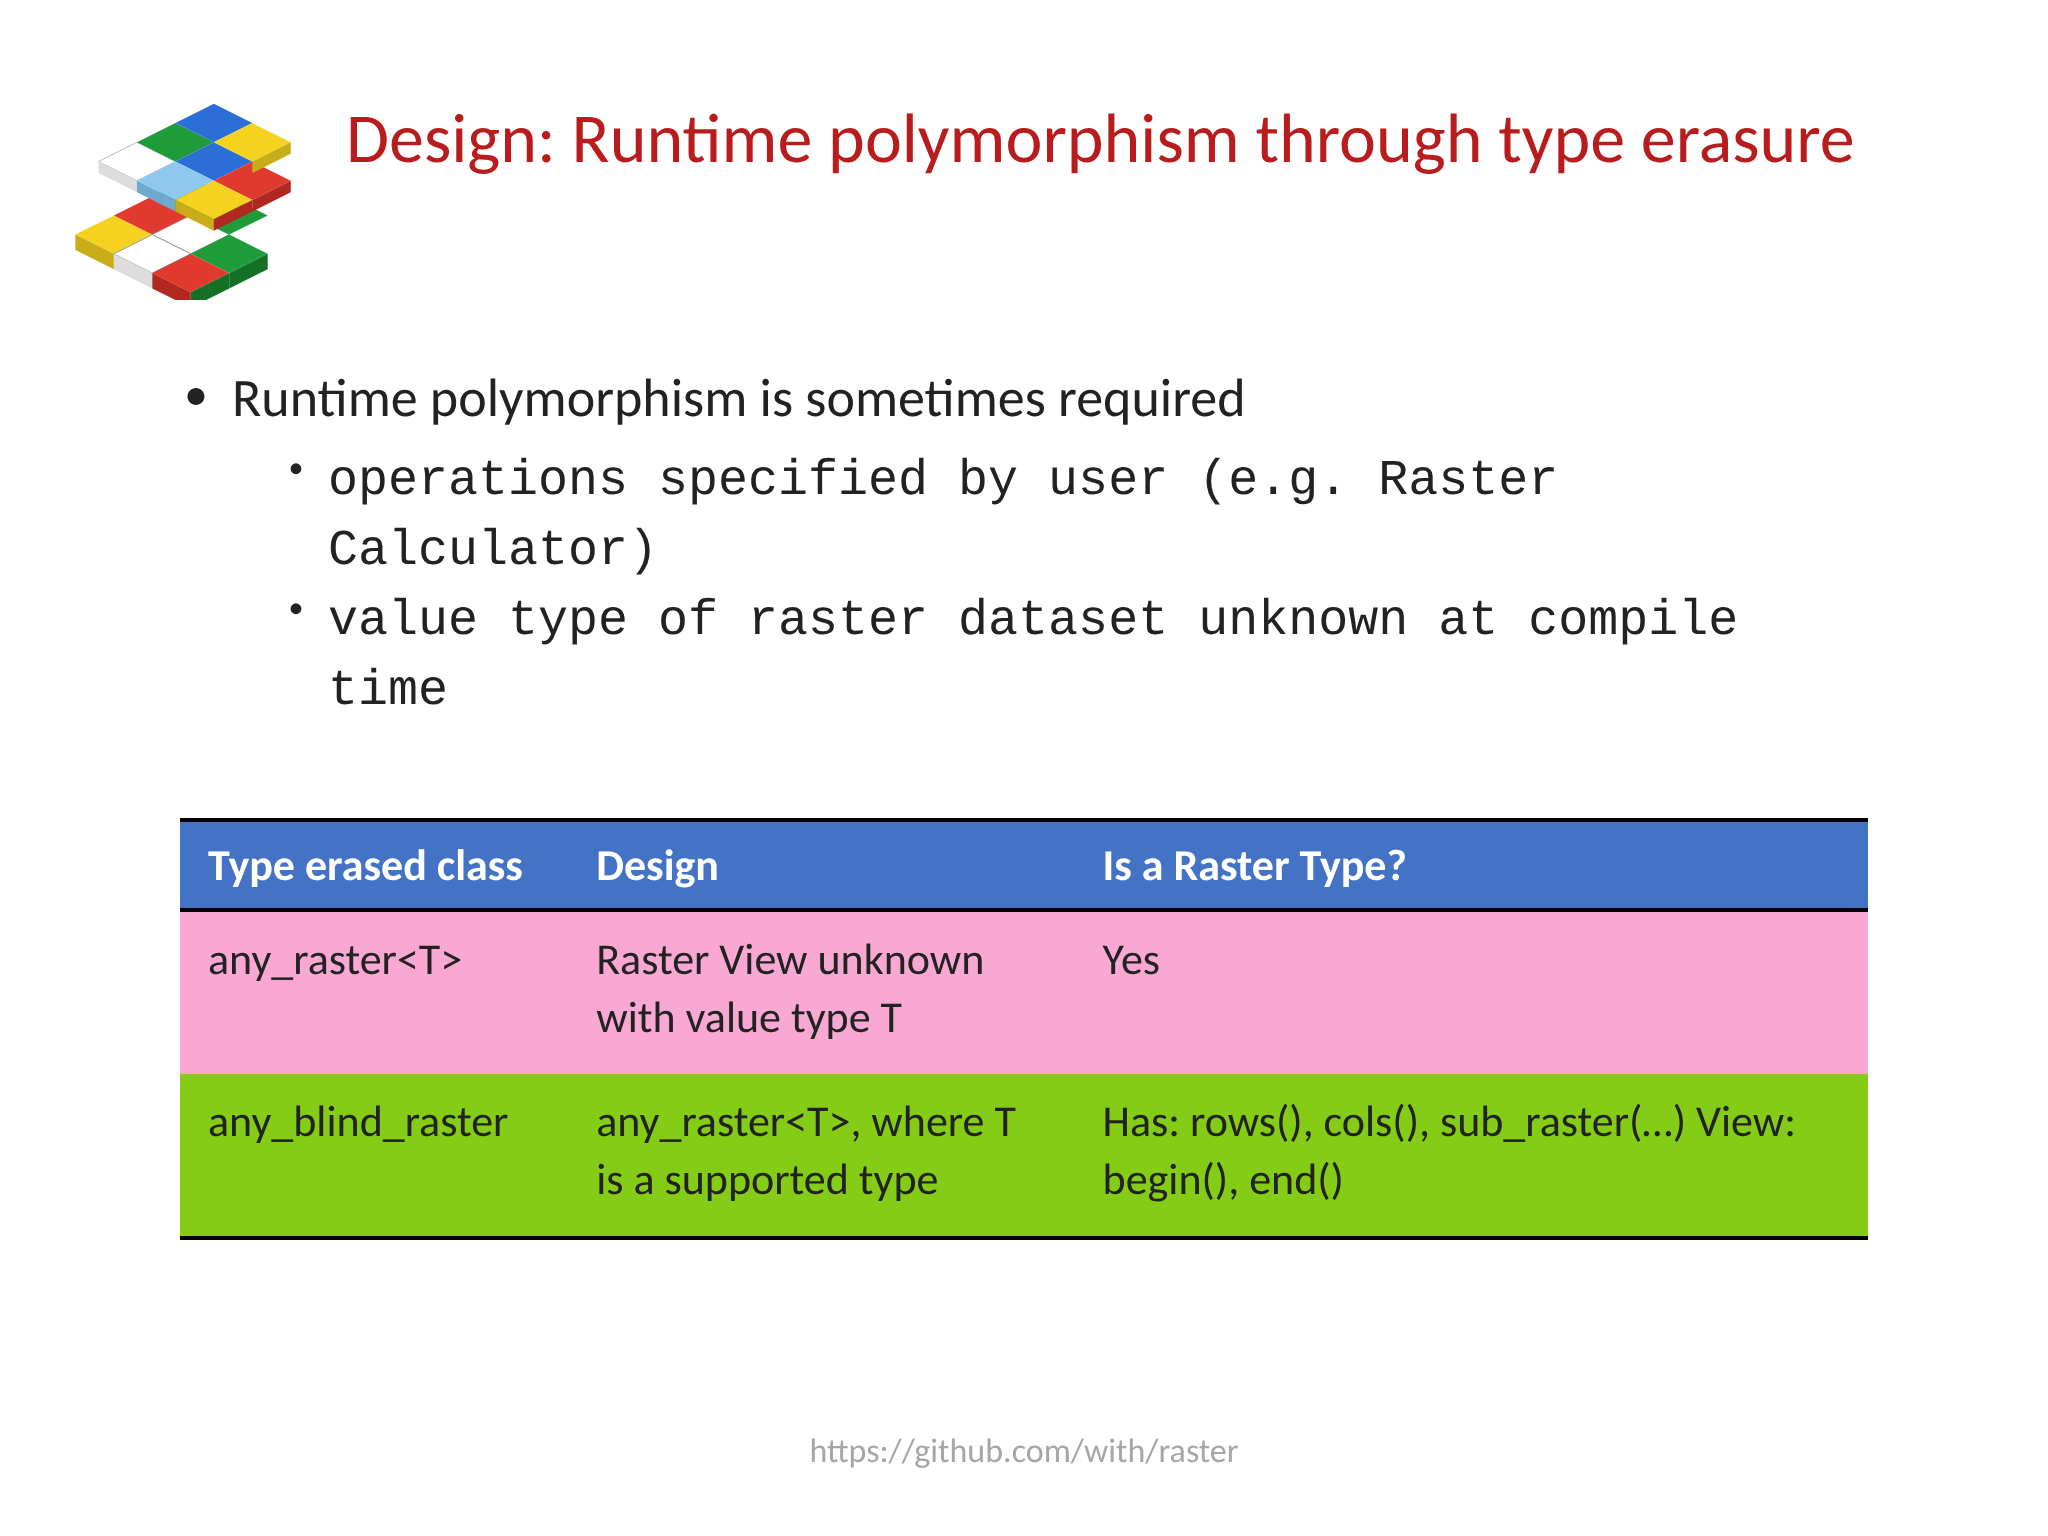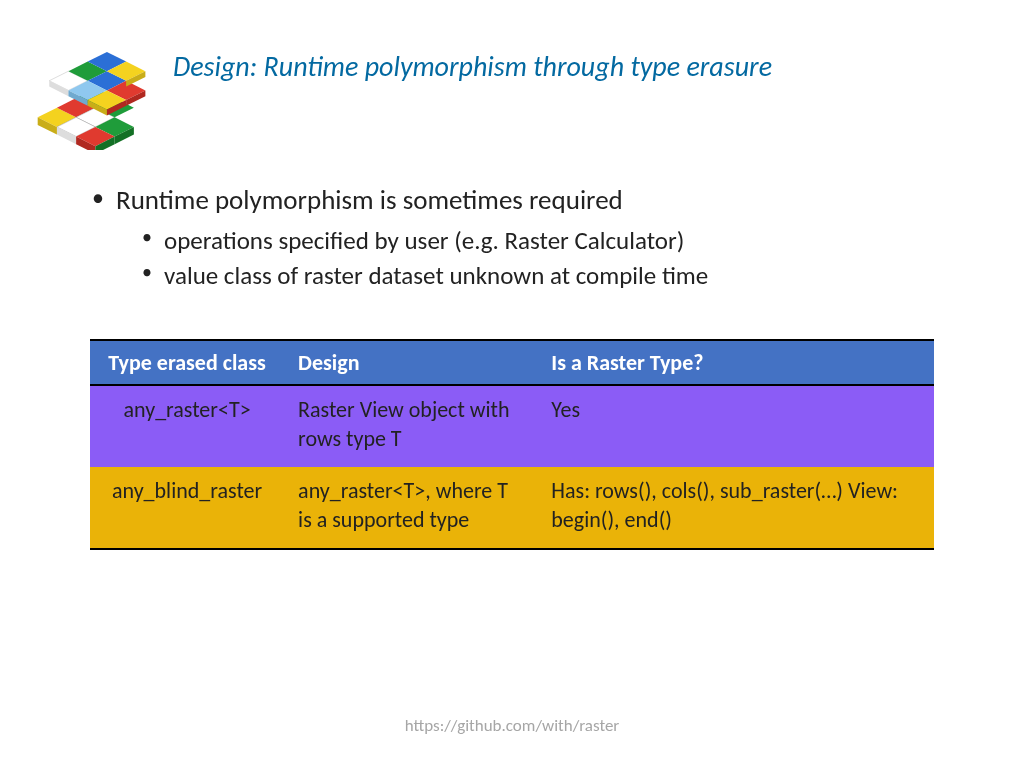--- a/index.html
+++ b/index.html
@@ -17,27 +17,26 @@
     align-items: flex-start;
     padding: 50px 60px 0 30px;
   }
   .logo {
     flex: 0 0 125px;
     height: 100px;
     position: relative;
   }
   .title {
     flex: 1;
-    font-size: 28px;
+    font-size: 35px;
     font-weight: 300;
-    color: #0369a1;
+    color: #b91c1c;
     line-height: 1.18;
     padding-left: 18px;
     font-family: "Segoe UI Light", "Segoe UI", Calibri, Arial, sans-serif;
-    font-style: italic;
   }
   .content {
     padding: 32px 90px 0 90px;
   }
   ul.outer {
     list-style: none;
   }
   ul.outer > li {
     font-size: 27px;
     color: #222;
@@ -56,20 +55,21 @@
   ul.inner {
     list-style: none;
     margin-top: 6px;
   }
   ul.inner > li {
     font-size: 25px;
     color: #222;
     position: relative;
     padding-left: 48px;
     line-height: 1.4;
+    font-family: Liberation Mono, monospace;
   }
   ul.inner > li::before {
     content: "•";
     position: absolute;
     left: 26px;
     top: 0;
     font-size: 20px;
   }
   .table-wrap {
     padding: 40px 90px 0 90px;
@@ -89,24 +89,24 @@
     padding: 8px 14px;
     border-top: 2px solid #000;
     border-bottom: 2px solid #000;
   }
   tbody td {
     padding: 10px 14px 14px 14px;
     vertical-align: top;
     line-height: 1.3;
     color: #222;
   }
-  tbody tr:nth-child(1) { background: #8b5cf6; }
-  tbody tr:nth-child(2) { background: #eab308; }
+  tbody tr:nth-child(1) { background: #f9a8d4; }
+  tbody tr:nth-child(2) { background: #84cc16; }
   tbody tr:last-child td { border-bottom: 2px solid #000; }
-  th:nth-child(1), td:nth-child(1) { width: 23%; text-align: center; }
+  th:nth-child(1), td:nth-child(1) { width: 23%; }
   th:nth-child(2), td:nth-child(2) { width: 30%; }
   th:nth-child(3), td:nth-child(3) { width: 47%; }
   .footer {
     position: absolute;
     bottom: 32px;
     left: 0;
     right: 0;
     text-align: center;
     font-size: 17px;
     color: #a6a6a6;
@@ -161,39 +161,39 @@
   </div>
   <h1 class="title">Design: Runtime polymorphism through type erasure</h1>
 </div>
 
 <div class="content">
   <ul class="outer">
     <li>
       <span>Runtime polymorphism is sometimes required</span>
       <ul class="inner">
         <li>operations specified by user (e.g. Raster Calculator)</li>
-        <li>value class of raster dataset unknown at compile time</li>
+        <li>value type of raster dataset unknown at compile time</li>
       </ul>
     </li>
   </ul>
 </div>
 
 <div class="table-wrap">
   <table>
     <thead>
       <tr>
         <th>Type erased class</th>
         <th>Design</th>
         <th>Is a Raster Type?</th>
       </tr>
     </thead>
     <tbody>
       <tr>
         <td>any_raster&lt;T&gt;</td>
-        <td>Raster View object with rows type T</td>
+        <td>Raster View unknown with value type T</td>
         <td>Yes</td>
       </tr>
       <tr>
         <td>any_blind_raster</td>
         <td>any_raster&lt;T&gt;, where T is a supported type</td>
         <td>Has: rows(), cols(), sub_raster(…) View: begin(), end()</td>
       </tr>
     </tbody>
   </table>
 </div>

